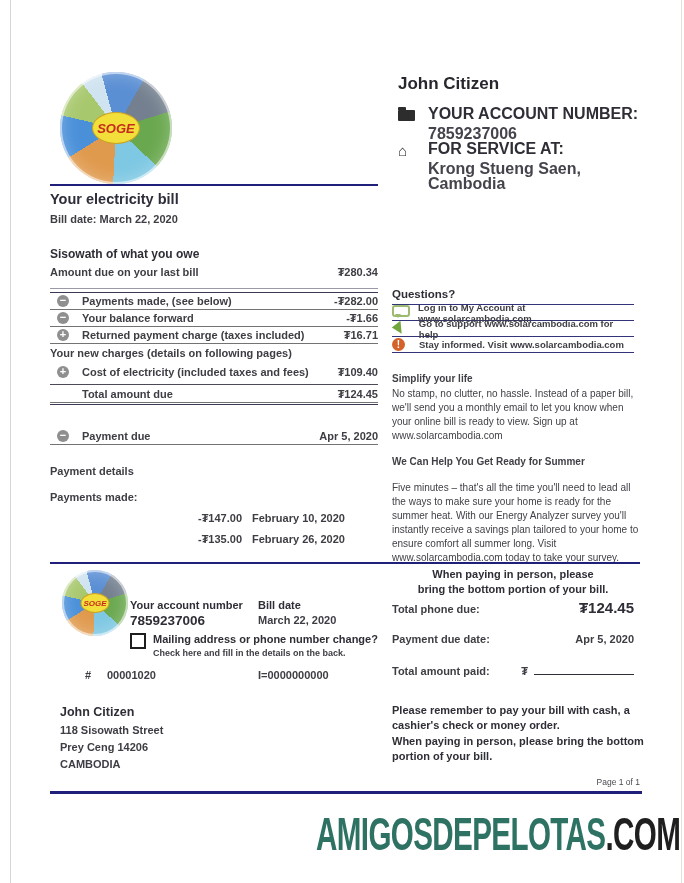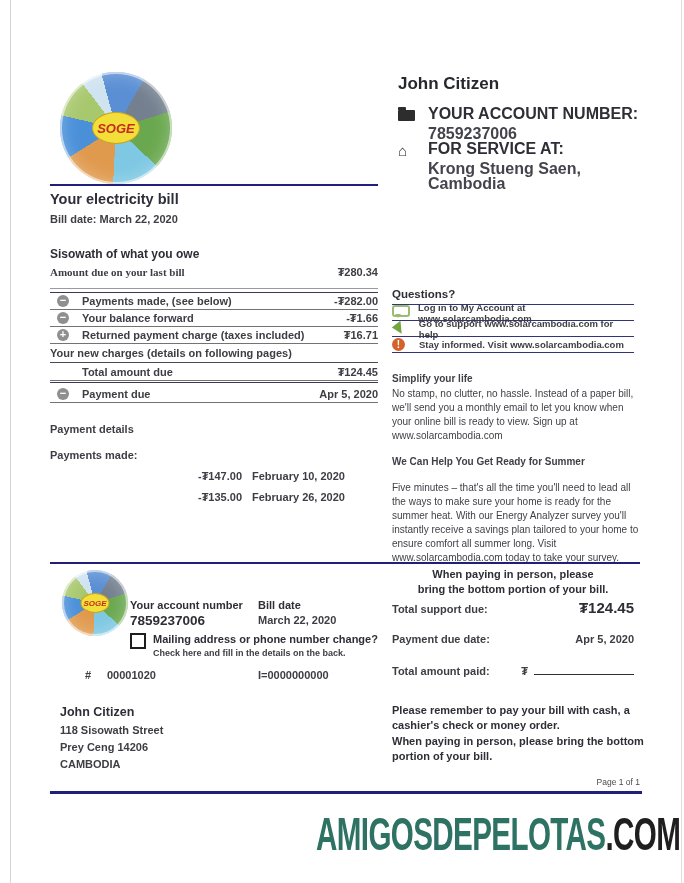--- a/index.html
+++ b/index.html
@@ -47,38 +47,38 @@
 
   
   .title-line { left:50px; top:184px; width:328px; height:2px; }
   .bill-title { position:absolute; left:50px; top:191px; font-size:14.5px; font-weight:bold; color:#2e2e3a; }
   .bill-date  { position:absolute; left:50px; top:213px; font-size:11px; font-weight:bold; color:#3d3d44; }
 
   
   .summary { top:247px; font-size:11px; color:#3d3d44; }
   .summary-title { font-size:12px; font-weight:bold; color:#2e2e36; margin-bottom:3px; }
   .srow { display:flex; align-items:center; }
-  .srow .lbl { flex:1; font-weight:bold;font-family:Liberation Serif, serif; }
+  .srow .lbl { flex:1; font-weight:bold; }
   .srow .amt { font-weight:bold; white-space:nowrap; }
   .lastbill { padding:2px 0 10px 0; }
   .dbl-top { height:3px; border-top:1px solid #9a9aa5; border-bottom:1px solid #3a3a55; }
   .trow { display:flex; align-items:center; height:16px; border-bottom:1px solid #737373; }
   .trow .ic { margin:0 13px 0 7px; }
   .trow .lbl { flex:1; font-weight:bold; }
   .trow .amt { font-weight:bold; }
   .ic-circle { width:12px; height:12px; border-radius:50%; background:#8f8f8f; color:#fff;
     display:inline-flex; align-items:center; justify-content:center; font-size:11px; font-weight:bold; line-height:1; flex:0 0 auto; }
   .ic-minus::after { content:"−"; margin-top:-1px; }
   .ic-plus::after  { content:"+"; margin-top:-1px; }
   .newcharges { font-weight:bold; padding:3px 0; }
   .costrow { border-bottom:none; height:20px; padding-bottom:2px; }
   .totalrow { border-top:1px solid #4a4a58; height:17px; }
   .totalrow .lbl { margin-left:32px; }
   .dbl-mid { height:2px; border-top:1px solid #3a3a55; margin-top:1px; }
-  .duerow { height:17px; }
+  .duerow { height:17px;margin-top:20px; }
   .pd-title { font-weight:bold; margin-top:20px; }
   .pm-title { font-weight:bold; margin-top:14px; }
   .pay-row { display:flex; margin-left:118px; margin-top:9px; }
   .pay-row .amt { width:74px; text-align:right; font-weight:bold; }
   .pay-row .date { margin-left:10px; font-weight:bold; }
 
   
   .questions { top:288px; font-size:9.5px; }
   .q-title { font-size:11.5px; font-weight:bold; color:#2e2e36; margin-bottom:4px; }
   .q-row { display:flex; align-items:center; height:15px; border-top:1px solid #33337a; }
@@ -188,20 +188,25 @@
       <span class="amt">-₮1.66</span>
     </div>
     <div class="trow">
       <span class="ic ic-circle ic-plus"></span>
       <span class="lbl">Returned payment charge (taxes included)</span>
       <span class="amt">₮16.71</span>
     </div>
 
     <div class="newcharges">Your new charges (details on following pages)</div>
 
+    <div class="trow costrow">
+      <span class="ic ic-circle ic-plus"></span>
+      <span class="lbl">Cost of electricity (included taxes and fees)</span>
+      <span class="amt">₮109.40</span>
+    </div>
 
     <div class="trow totalrow">
       <span class="lbl">Total amount due</span>
       <span class="amt">₮124.45</span>
     </div>
     <div class="dbl-mid"></div>
 
     <div class="trow duerow">
       <span class="ic ic-circle ic-minus"></span>
       <span class="lbl">Payment due</span>
@@ -280,21 +285,21 @@
   </div>
 
   <div class="ref-row">
     <span class="hash">#</span>
     <span class="num">00001020</span>
     <span class="code">I=0000000000</span>
   </div>
 
   <div class="col-right stub-right">
     <div class="sr-row">
-      <span class="sr-label">Total support due:</span>
+      <span class="sr-label">Total phone due:</span>
       <span class="sr-big">₮124.45</span>
     </div>
     <div class="sr-row">
       <span class="sr-label">Payment due date:</span>
       <span class="sr-val">Apr 5, 2020</span>
     </div>
     <div class="sr-row">
       <span class="sr-label">Total amount paid:</span>
       <span class="paid-group">
         <span class="sr-val">₮</span>

